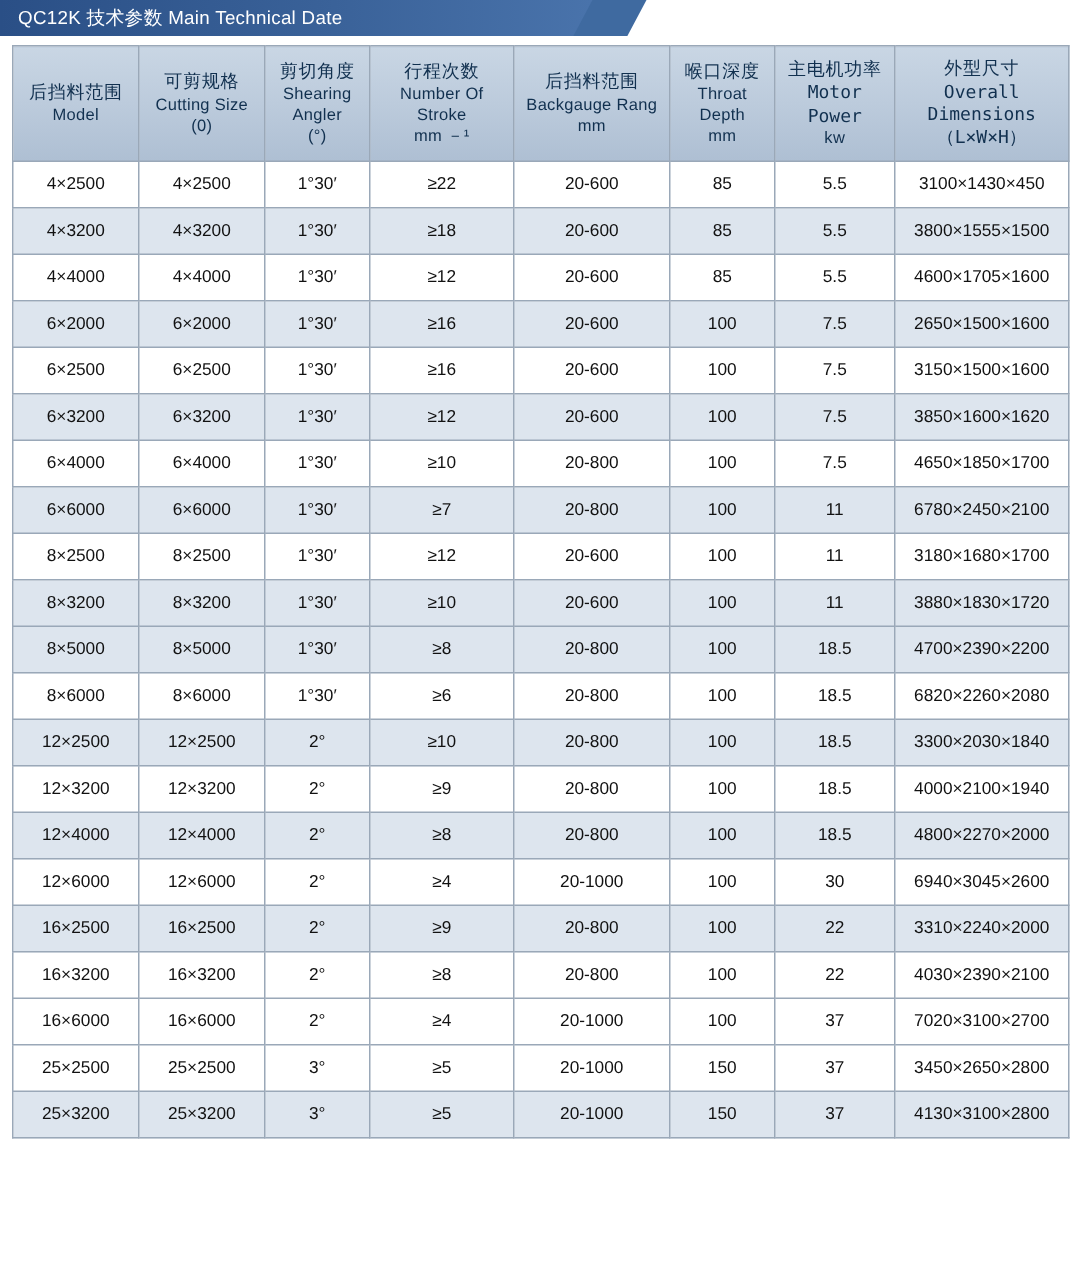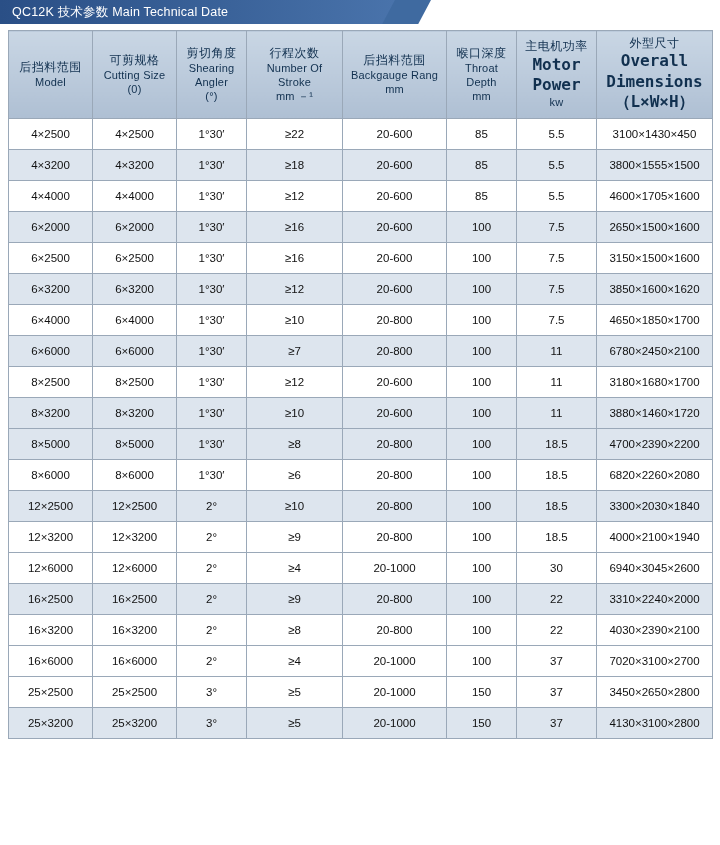--- a/index.html
+++ b/index.html
@@ -87,23 +87,22 @@
     display: block;
     letter-spacing: 0.5px;
   }
   .th-en {
     font-size: 11px;
     display: block;
     letter-spacing: 0.2px;
   }
   .th-en.mono {
     font-family: "DejaVu Sans Mono", monospace;
-    font-size: 16px;
+    font-size: 12px;
     letter-spacing: 0;
-    font-weight: bold;
   }
   table.spec tbody td {
     font-size: 11.5px;
     padding: 6px 2px;
     height: 18px;
     color: #111111;
   }
   tbody tr.odd td {
     background: #ffffff;
   }
@@ -270,21 +269,21 @@
             <td>3180×1680×1700</td>
           </tr>
           <tr class="even">
             <td>8×3200</td>
             <td>8×3200</td>
             <td>1°30′</td>
             <td>≥10</td>
             <td>20-600</td>
             <td>100</td>
             <td>11</td>
-            <td>3880×1460×1720</td>
+            <td>3880×1830×1720</td>
           </tr>
           <tr class="even">
             <td>8×5000</td>
             <td>8×5000</td>
             <td>1°30′</td>
             <td>≥8</td>
             <td>20-800</td>
             <td>100</td>
             <td>18.5</td>
             <td>4700×2390×2200</td>
@@ -311,20 +310,30 @@
           </tr>
           <tr class="odd">
             <td>12×3200</td>
             <td>12×3200</td>
             <td>2°</td>
             <td>≥9</td>
             <td>20-800</td>
             <td>100</td>
             <td>18.5</td>
             <td>4000×2100×1940</td>
+          </tr>
+          <tr class="even">
+            <td>12×4000</td>
+            <td>12×4000</td>
+            <td>2°</td>
+            <td>≥8</td>
+            <td>20-800</td>
+            <td>100</td>
+            <td>18.5</td>
+            <td>4800×2270×2000</td>
           </tr>
           <tr class="odd">
             <td>12×6000</td>
             <td>12×6000</td>
             <td>2°</td>
             <td>≥4</td>
             <td>20-1000</td>
             <td>100</td>
             <td>30</td>
             <td>6940×3045×2600</td>

